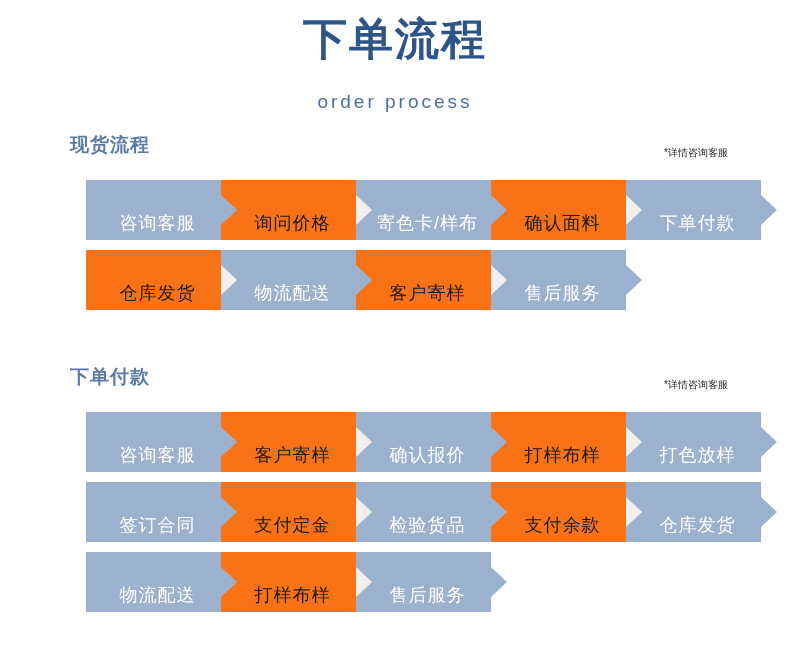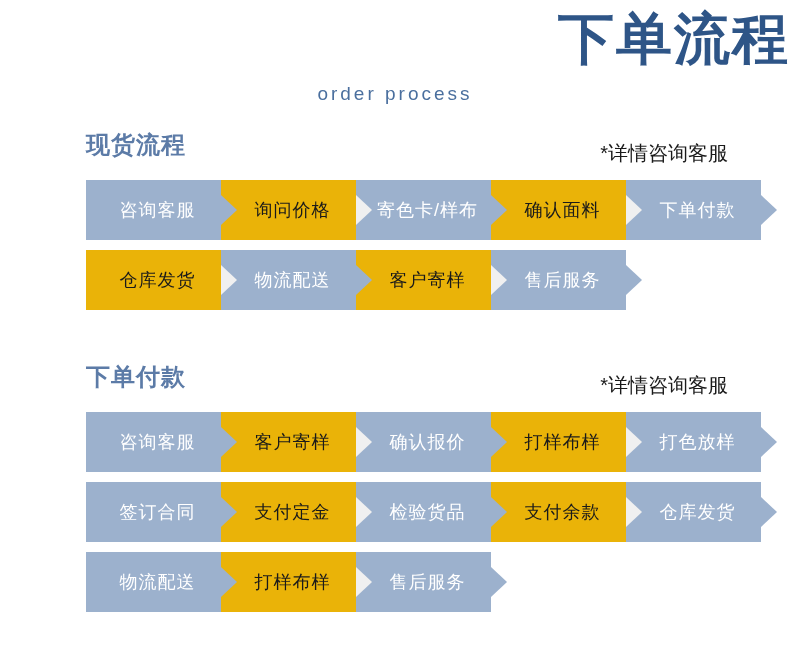--- a/index.html
+++ b/index.html
@@ -17,62 +17,61 @@
 
   
   .header {
     position: absolute;
     left: 0;
     top: 8px;
     width: 790px;
     text-align: center;
   }
   .main-title {
-    font-size: 56px;
+    font-size: 44px;
     line-height: 62px;
     font-weight: bold;
     color: #2e5587;
     letter-spacing: 2px;
-    font-family: Liberation Serif, serif;
-    text-align: right;
+    font-family: Liberation Sans, sans-serif;
   }
   .sub-title {
-    margin-top: 12px;
+    margin-top: 20px;
     font-size: 19px;
     line-height: 24px;
     color: #4a6f9e;
     letter-spacing: 3px;
     font-family: "Liberation Sans", "DejaVu Sans", sans-serif;
   }
 
   
   .section {
     position: absolute;
     left: 0;
     width: 790px;
   }
   #section-0 { top: 130px; }
   #section-1 { top: 362px; }
 
   .section-heading {
     position: absolute;
-    left: 86px;
+    left: 70px;
     top: 0px;
-    font-size: 24px;
+    font-size: 19px;
     line-height: 30px;
     font-weight: bold;
     color: #5c7ba7;
     letter-spacing: 1px;
     white-space: nowrap;
   }
   .section-note {
     position: absolute;
     right: 62px;
     top: 14px;
-    font-size: 20px;
+    font-size: 10px;
     line-height: 18px;
     color: #1a1a1a;
     white-space: nowrap;
   }
 
   .rows {
     position: absolute;
     left: 86px;
     top: 50px;
   }
@@ -99,20 +98,21 @@
     white-space: nowrap;
   }
   .step .label {
     position: relative;
     z-index: 3;
     display: block;
     width: 100%;
     height: 100%;
     padding-left: 8px;
     box-sizing: border-box;
+    margin-top: 13px;
   }
   
   .step .tail {
     position: absolute;
     z-index: 2;
     left: 100%;
     top: 15px;
     width: 0;
     height: 0;
     border-top: 15px solid transparent;
@@ -121,21 +121,21 @@
     border-left-style: solid;
   }
 
   .step.blue {
     background: #9cb1cd;
   }
   .step.blue .label { color: #ffffff; }
   .step.blue .tail { border-left-color: #9cb1cd; }
 
   .step.gray {
-    background: #eab308;
+    background: #f97316;
   }
   .step.gray .label { color: #1a1a1a; }
   .step.gray .tail { border-left-color: #f0f0f0; }
 </style>
 </head>
 <body>
 
 <div class="header">
   <div class="main-title">下单流程</div>
   <div class="sub-title">order process</div>

